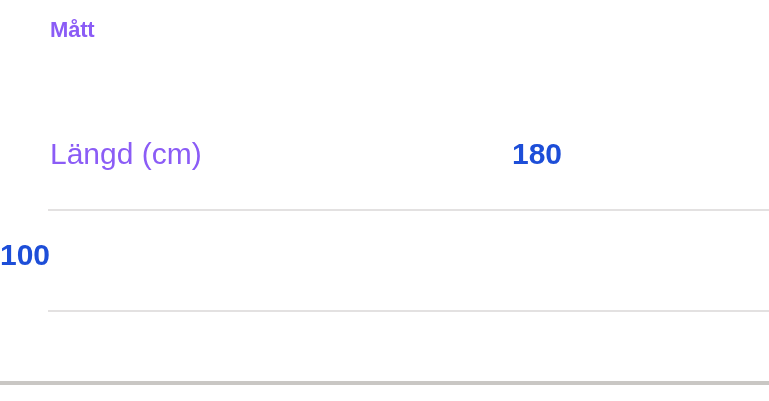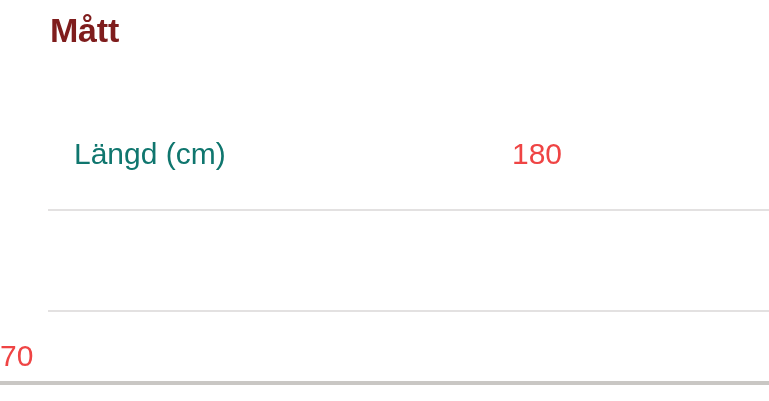--- a/index.html
+++ b/index.html
@@ -18,25 +18,25 @@
     height: 401px;
     background: #ffffff;
     overflow: hidden;
   }
 
   
   .section-title {
     position: absolute;
     left: 50px;
     top: 8px;
-    font-size: 34px;
+    font-size: 22px;
     line-height: 44px;
     font-weight: 700;
     letter-spacing: -0.2px;
-    color: #7f1d1d;
+    color: #8b5cf6;
     white-space: nowrap;
   }
 
   
   .spec-table {
     position: absolute;
     left: 0;
     top: 108px;
     width: 769px;
   }
@@ -55,36 +55,36 @@
     position: absolute;
     left: 48px;
     right: 0;
     top: 0;
     height: 2px;
     background: #e3e1e1;
   }
 
   .spec-label {
     width: 512px;
-    padding-left: 74px;
+    padding-left: 50px;
     box-sizing: border-box;
     font-size: 30px;
     line-height: 40px;
     font-weight: 400;
-    color: #0f766e;
+    color: #8b5cf6;
     white-space: nowrap;
     padding-top: 26px;
   }
 
   .spec-value {
     flex: 1;
     font-size: 30px;
     line-height: 40px;
-    font-weight: 400;
-    color: #ef4444;
+    font-weight: 700;
+    color: #1d4ed8;
     white-space: nowrap;
     padding-top: 26px;
   }
 
   
   .bottom-rule {
     position: absolute;
     left: 0;
     right: 0;
     top: 381px;
@@ -100,23 +100,23 @@
   <div class="section-title">Mått</div>
 
   <div class="spec-table">
 
     <div class="spec-row">
       <div class="spec-label">Längd (cm)</div>
       <div class="spec-value">180</div>
     </div>
 
     <div class="spec-row">
+      <div class="spec-value">100</div>
     </div>
 
     <div class="spec-row">
-      <div class="spec-value">70</div>
     </div>
 
   </div>
 
   <div class="bottom-rule"></div>
 
 </div>
 
 </body></html>

